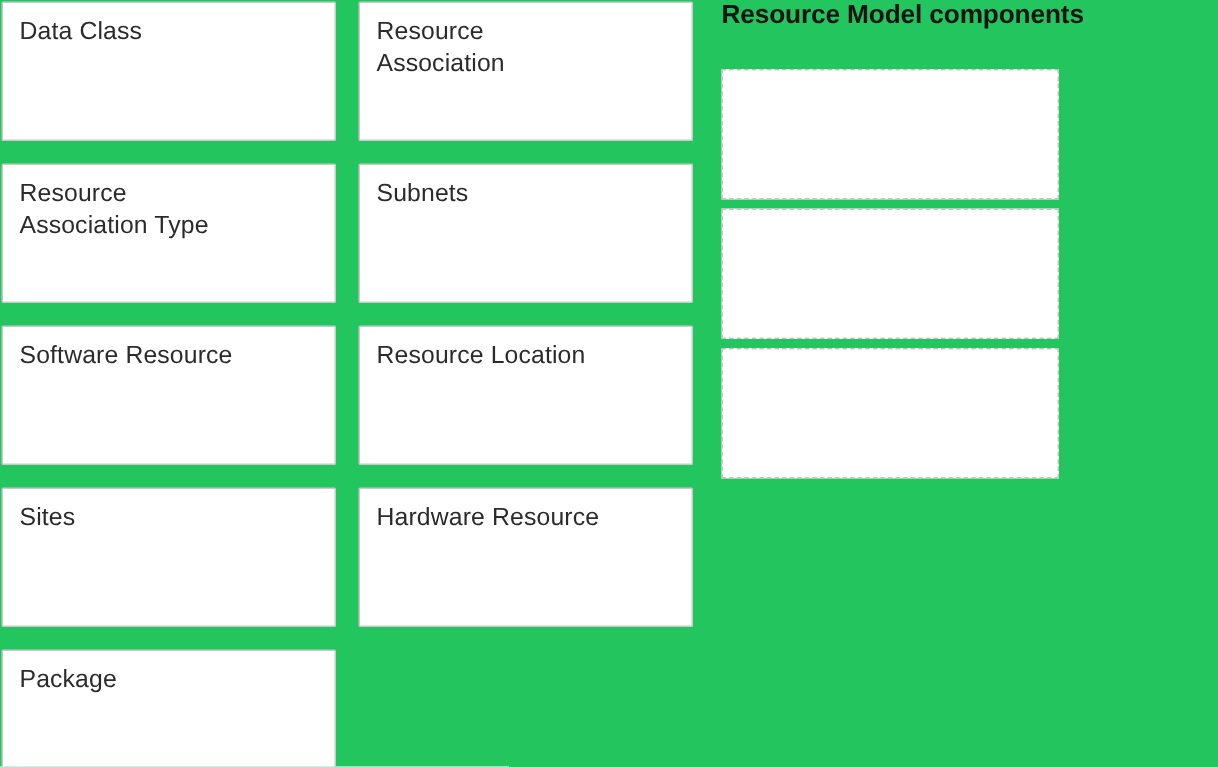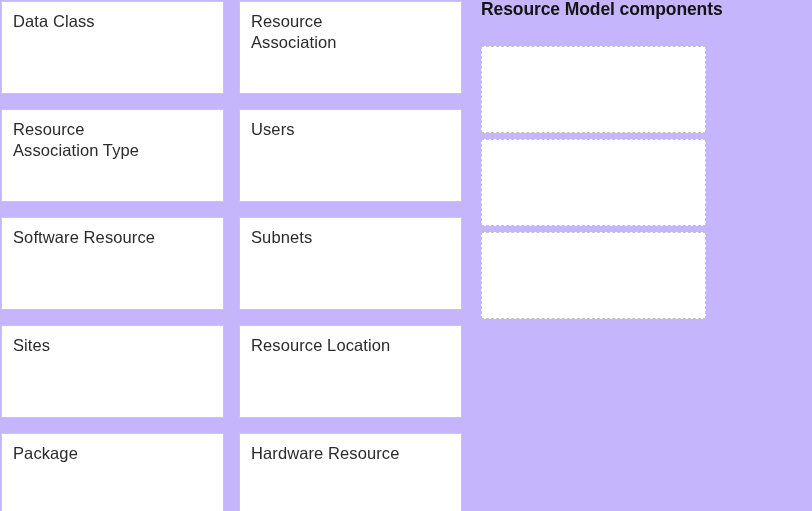--- a/index.html
+++ b/index.html
@@ -12,21 +12,21 @@
     height: 511px;
     overflow: hidden;
     font-family: "Liberation Sans", sans-serif;
     position: relative;
   }
 
   #stage {
     position: relative;
     width: 812px;
     height: 511px;
-    background: #c4b5fd;
+    background: #22c55e;
   }
 
   
   .source-pool {
     position: absolute;
     left: 1px;
     top: 1px;
     width: 460px;
     height: 510px;
   }
@@ -125,23 +125,20 @@
         <span class="card-label">Package</span>
       </div>
     </div>
 
     <div class="pool-col col-2">
       <div class="card">
         <span class="card-label">Resource
 Association</span>
       </div>
       <div class="card">
-        <span class="card-label">Users</span>
-      </div>
-      <div class="card">
         <span class="card-label">Subnets</span>
       </div>
       <div class="card">
         <span class="card-label">Resource Location</span>
       </div>
       <div class="card">
         <span class="card-label">Hardware Resource</span>
       </div>
     </div>
 

